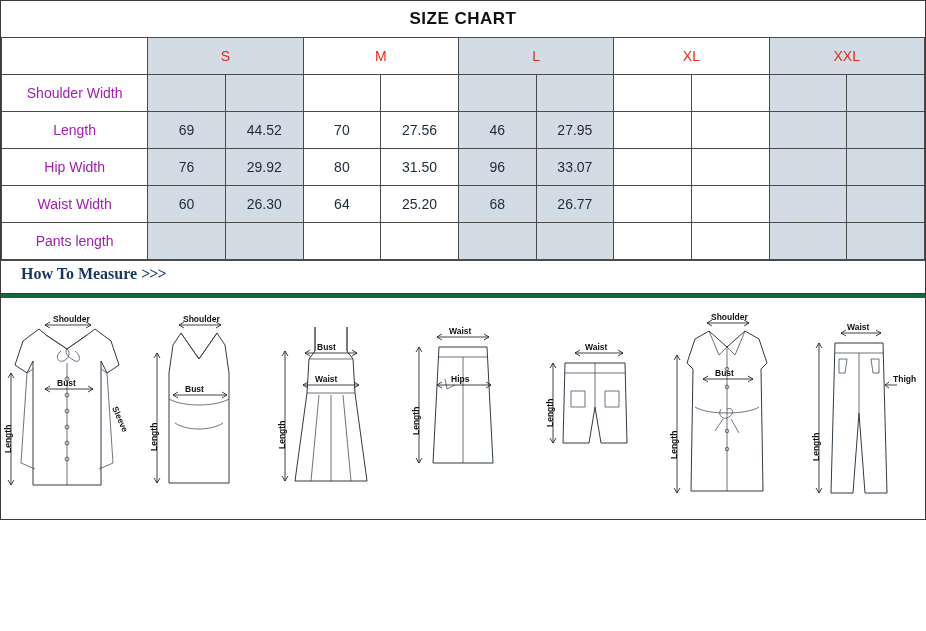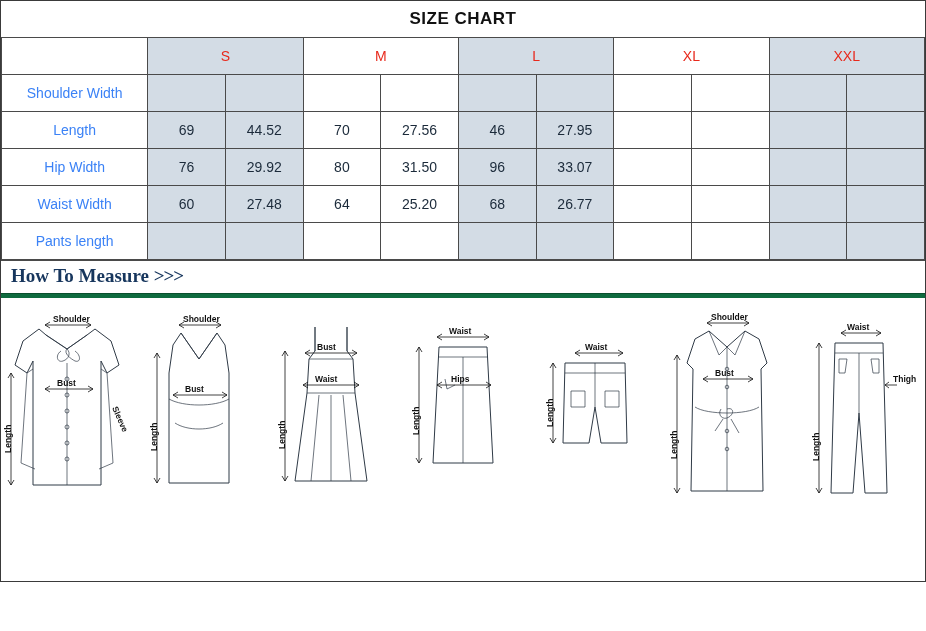--- a/index.html
+++ b/index.html
@@ -9,21 +9,21 @@
   body {
     width: 926px;
     height: 631px;
     background: #ffffff;
     font-family: "Liberation Sans", sans-serif;
     color: #1b2a3a;
     overflow: hidden;
   }
   .page {
     width: 926px;
-    height: 582px;
+    height: 520px;
     position: relative;
     box-sizing: border-box;
     border: 1px solid #3a3a3a;
   }
   .title {
     text-align: center;
     font-size: 17px;
     font-weight: bold;
     letter-spacing: 0.5px;
     padding: 6px 0 6px 0;
@@ -49,37 +49,37 @@
     font-weight: bold;
     color: #e8291c;
     height: 38px;
   }
   .shade {
     background: #d3dce5;
   }
   .rowlabel {
     font-size: 13.5px;
     text-align: center;
-    color: #3b82f6;
+    color: #a21caf;
   }
   .unit {
     font-size: 13px;
     height: 30px;
   }
   .measure-band {
     border-top: 1px solid #4a4a4a;
     height: 32px;
     position: relative;
     background: #ffffff;
   }
   .measure-title {
     position: absolute;
-    left: 10px;
+    left: 20px;
     top: 4px;
-    font-size: 19px;
+    font-size: 16px;
     font-weight: bold;
     color: #17365d;
     font-family: "Liberation Serif", serif;
   }
   .measure-title .arrows {
     color: #17365d;
     letter-spacing: -1px;
   }
   .green-rule {
     height: 4px;
@@ -195,21 +195,21 @@
         <td class="shade">96</td>
         <td class="shade">33.07</td>
         <td></td>
         <td></td>
         <td class="shade"></td>
         <td class="shade"></td>
       </tr>
       <tr>
         <td class="rowlabel">Waist Width</td>
         <td class="shade">60</td>
-        <td class="shade">27.48</td>
+        <td class="shade">26.30</td>
         <td>64</td>
         <td>25.20</td>
         <td class="shade">68</td>
         <td class="shade">26.77</td>
         <td></td>
         <td></td>
         <td class="shade"></td>
         <td class="shade"></td>
       </tr>
       <tr>

